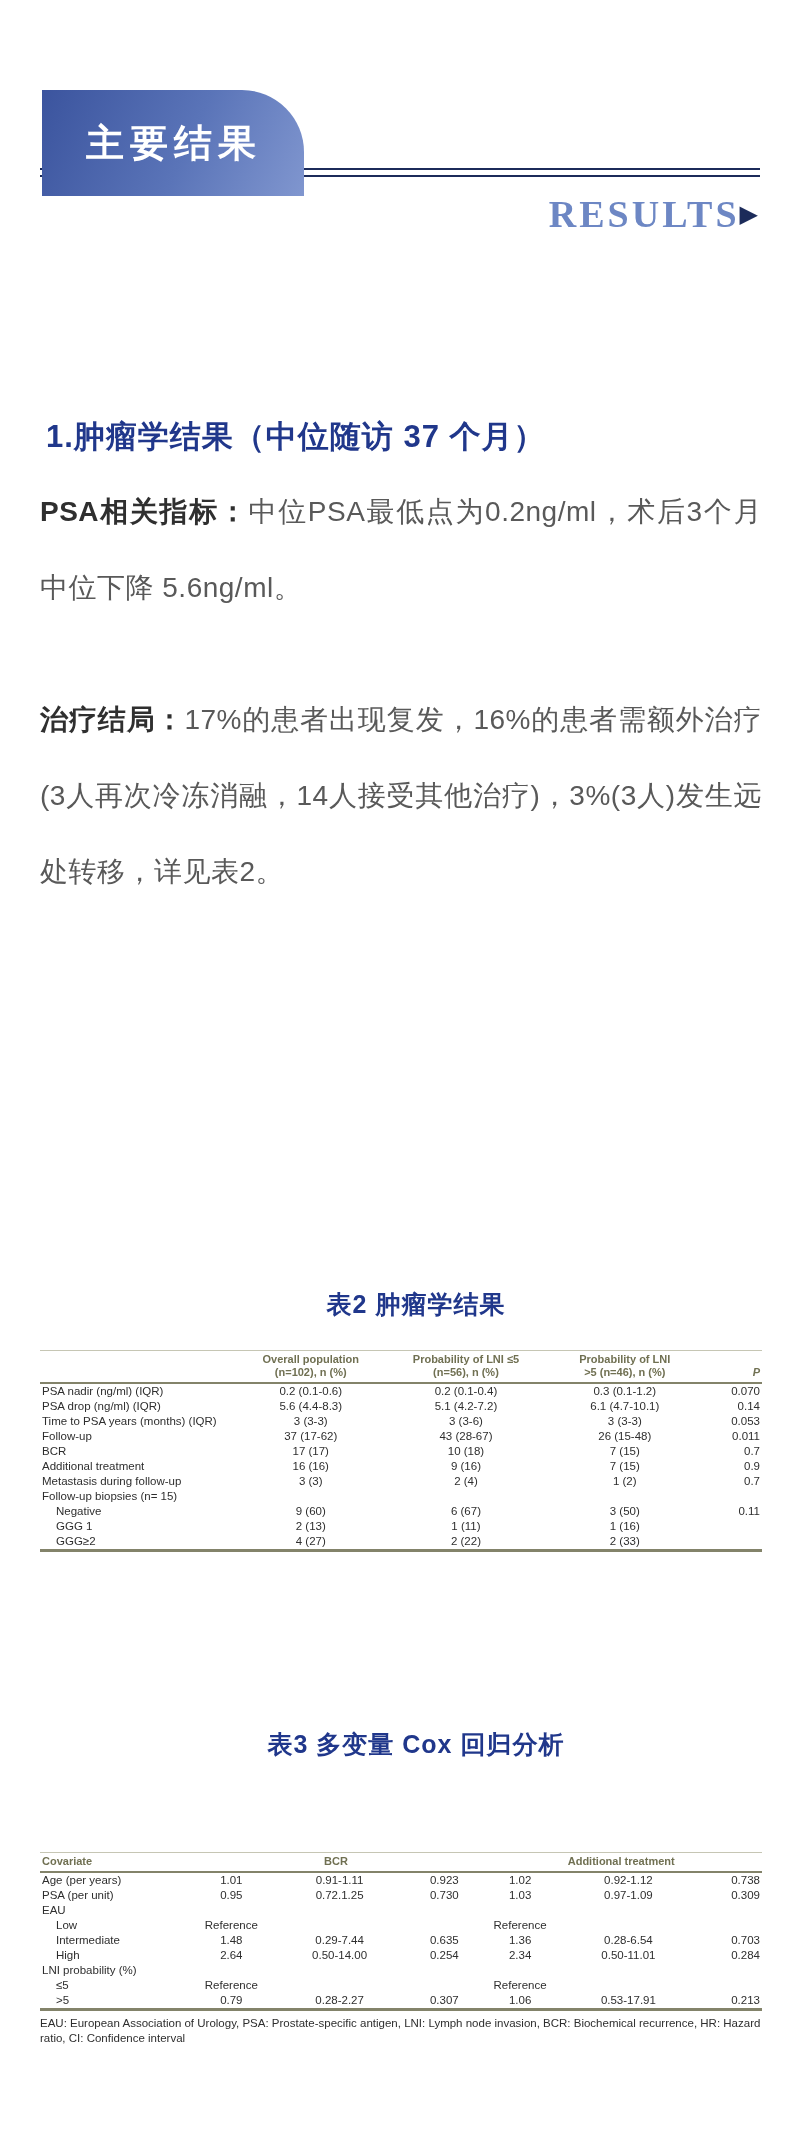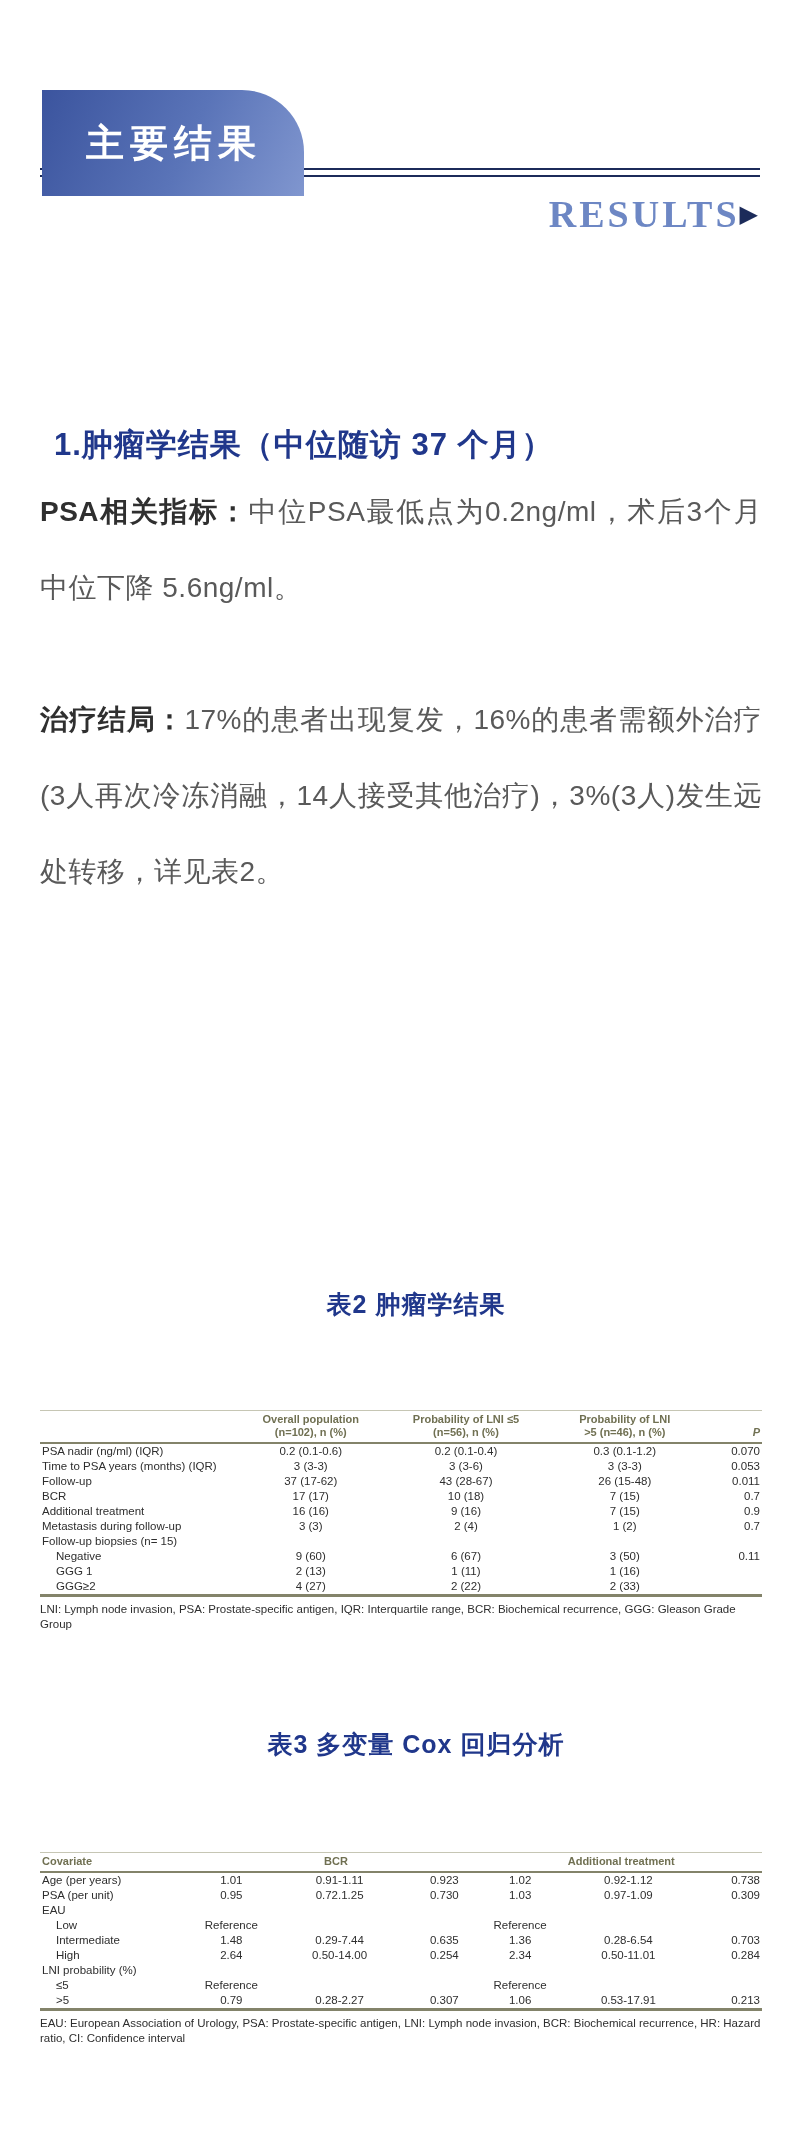--- a/index.html
+++ b/index.html
@@ -40,21 +40,21 @@
     font-weight:700;font-size:38px;letter-spacing:3px;
     color:#6d87c4;
   }
   .arrow-icon{
     color:#1c2b5a;font-size:24px;line-height:1;
   }
   
   .section-heading{
     position:absolute;left:42px;top:412px;
     font-size:31px;font-weight:700;color:#20378b;
-    letter-spacing:1px;margin:12px;
+    letter-spacing:1px;margin:4px;
   }
   .para{
     position:absolute;left:40px;width:722px;
     font-size:28px;line-height:76px;color:#595959;
     letter-spacing:0.5px;margin:0;
     text-align:justify;text-justify:inter-ideograph;
   }
   .para strong{color:#2f2f2f;font-weight:700;}
   .para-1{top:474px;}
   .para-2{top:682px;}
@@ -62,21 +62,21 @@
   
   .table-title{
     position:absolute;left:0;width:100%;
     text-align:center;color:#20378b;font-weight:700;
     font-size:25px;margin:16px;letter-spacing:1px;
   }
   .t2-title{top:1272px;}
   .t3-title{top:1712px;}
   
   .table-wrap{position:absolute;left:40px;width:722px;}
-  .t2-wrap{top:1410px;}
+  .t2-wrap{top:1350px;}
   .t3-wrap{top:1852px;}
   table.data-table{
     width:100%;border-collapse:collapse;
     border-top:1px solid #c6c6b4;
     border-bottom:3px solid #83836a;
   }
   table.data-table th{
     font-size:11px;font-weight:700;color:#707052;
     padding:2px 2px;line-height:13px;white-space:pre-line;
     text-align:center;vertical-align:bottom;
@@ -150,20 +150,27 @@
           </thead>
           <tbody>
             <tr>
               <td>PSA nadir (ng/ml) (IQR)</td>
               <td>0.2 (0.1-0.6)</td>
               <td>0.2 (0.1-0.4)</td>
               <td>0.3 (0.1-1.2)</td>
               <td>0.070</td>
             </tr>
             <tr>
+              <td>PSA drop (ng/ml) (IQR)</td>
+              <td>5.6 (4.4-8.3)</td>
+              <td>5.1 (4.2-7.2)</td>
+              <td>6.1 (4.7-10.1)</td>
+              <td>0.14</td>
+            </tr>
+            <tr>
               <td>Time to PSA years (months) (IQR)</td>
               <td>3 (3-3)</td>
               <td>3 (3-6)</td>
               <td>3 (3-3)</td>
               <td>0.053</td>
             </tr>
             <tr>
               <td>Follow-up</td>
               <td>37 (17-62)</td>
               <td>43 (28-67)</td>
@@ -215,21 +222,20 @@
             <tr>
               <td class="indent">GGG≥2</td>
               <td>4 (27)</td>
               <td>2 (22)</td>
               <td>2 (33)</td>
               <td></td>
             </tr>
           </tbody>
         </table>
       </div>
-    <div class="footnote">LNI: Lymph node invasion, PSA: Prostate-specific antigen, IQR: Interquartile range, BCR: Biochemical recurrence, GGG: Gleason Grade Group</div>
   </div>
 
   <h2 class="table-title t3-title">表3  多变量 Cox 回归分析</h2>
 
   <div class="table-wrap t3-wrap">
     <div data-table="table3">
         <table class="data-table">
           <colgroup>
             <col style="width: 21%;">
             <col style="width: 11%;">

